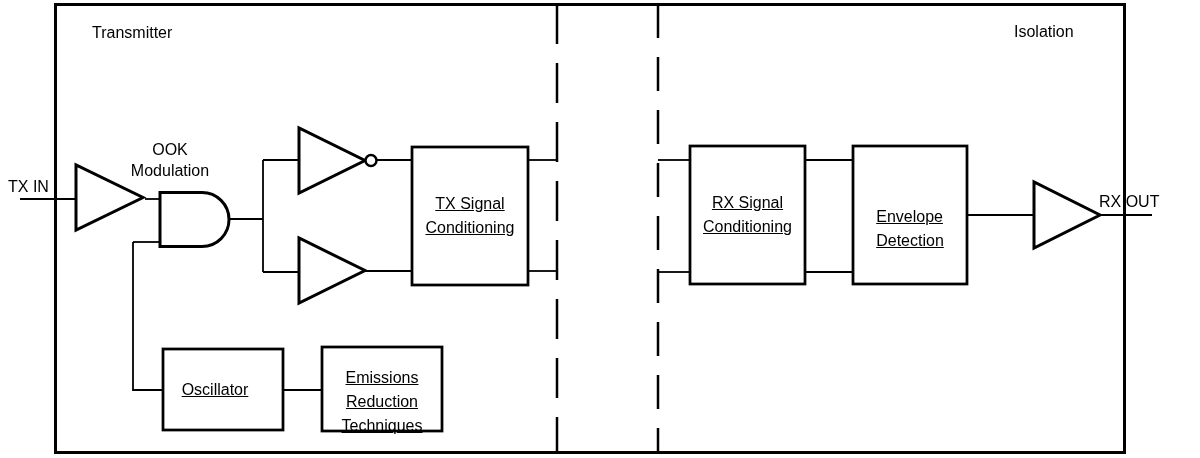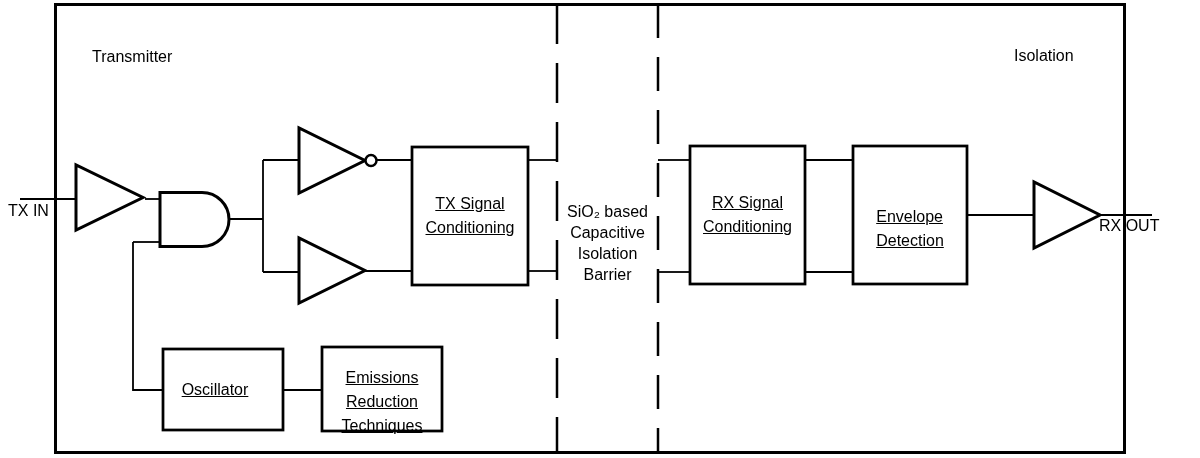--- a/index.html
+++ b/index.html
@@ -20,21 +20,20 @@
     position: absolute;
     left: 0;
     top: 0;
   }
   .lbl {
     position: absolute;
     font-size: 16px;
     line-height: 21px;
     white-space: pre-line;
     color: #000000;
-    margin-top: 24px;
   }
   .lbl.center { text-align: center; }
   .box-label {
     position: absolute;
     display: flex;
     align-items: center;
     justify-content: center;
     font-size: 16px;
     line-height: 24px;
     white-space: pre-line;
@@ -99,28 +98,26 @@
   </svg>
 
   <div class="lbl" style="left:92px; top:22px;">Transmitter</div>
 
   <div class="lbl" style="left:1014px; top:21px;">Isolation</div>
 
   <div class="lbl" style="left:8px; top:176px;">TX IN</div>
 
   <div class="lbl" style="left:1099px; top:191px;">RX OUT</div>
 
+  <div class="lbl center" style="left:120px; top:139px; width:100px;">OOK
+Modulation</div>
 
   <div class="box-label" style="left:412px; top:147px; width:116px; height:138px;">TX Signal
 Conditioning</div>
 
-  <div class="lbl center" style="left:551px; top:177px; width:113px;">SiO₂ based
-Capacitive
-Isolation
-Barrier</div>
 
   <div class="box-label" style="left:690px; top:146px; width:115px; height:138px;">RX Signal
 Conditioning</div>
 
   <div class="box-label left-lines" style="left:853px; top:146px; width:114px; height:166px;border-radius:6px;">Envelope
 Detection</div>
 
   <div class="box-label" style="left:163px; top:349px; width:104px; height:81px;">Oscillator</div>
 
   <div class="box-label" style="left:322px; top:337px; width:120px; height:104px;margin-top:13px;">Emissions

